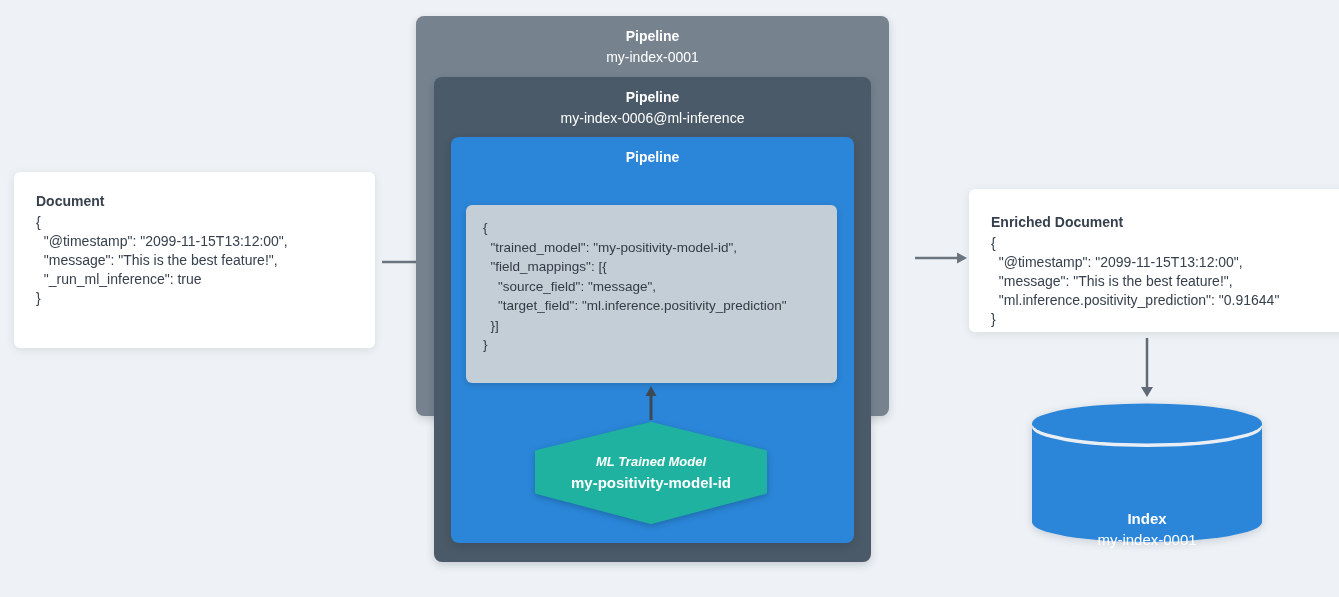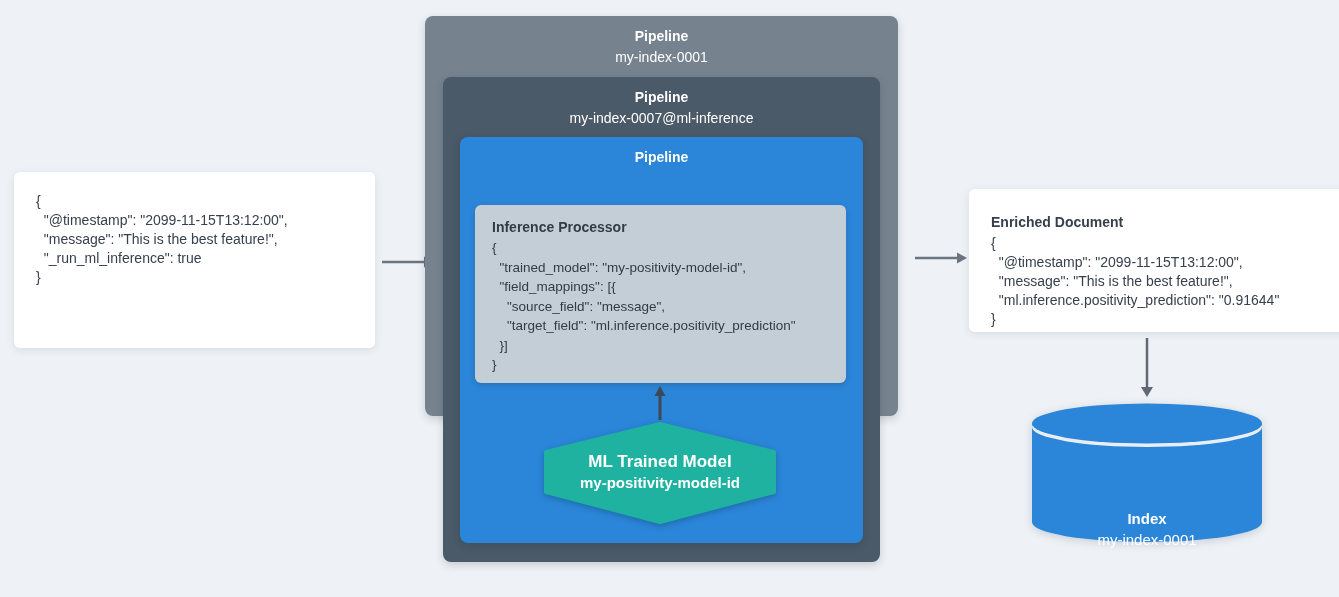--- a/index.html
+++ b/index.html
@@ -44,21 +44,21 @@
     box-sizing:border-box;
     box-shadow:0 3px 8px rgba(20,30,40,0.18);
   }
   .pipe-head{
     text-align:center;
     color:#ffffff;
     padding-top:11px;
   }
   .pipe-label{font-weight:bold;font-size:14px;line-height:18px;}
   .pipe-name{font-size:14px;line-height:18px;margin-top:3px;}
-  #outer-box{left:425px;top:16px;width:473px;height:400px;background:#76838f;}
+  #outer-box{left:416px;top:16px;width:473px;height:400px;background:#76838f;}
   #mid-box{left:18px;top:61px;width:437px;height:485px;background:#4a5a68;}
   #inner-box{left:17px;top:60px;width:403px;height:406px;background:#2b86d9;}
 
   
   #proc-box{
     position:absolute;
     left:15px;top:68px;width:371px;height:178px;
     background:#c3ced6;
     border-radius:6px;
     box-sizing:border-box;
@@ -73,41 +73,42 @@
   #hexagon-wrap{
     position:absolute;
     left:84px;top:285px;width:232px;height:102px;
   }
   #hexagon-wrap svg{position:absolute;left:0;top:0;}
   .hex-text{
     position:absolute;left:0;top:0;width:100%;height:100%;
     display:flex;flex-direction:column;align-items:center;justify-content:center;
     color:#ffffff;text-align:center;
   }
-  .hex-title{font-weight:bold;font-size:17px;line-height:20px;}
+  .hex-title{font-weight:bold;font-size:13px;line-height:20px;font-style:italic;}
   .hex-name{font-size:15px;line-height:22px;font-weight:bold;}
 
   
   .arrow-svg{position:absolute;overflow:visible;}
 
   
   #cylinder-wrap{position:absolute;left:1032px;top:398px;width:230px;height:152px;}
   .cyl-text{
     position:absolute;left:0;top:66px;width:100%;
     text-align:center;color:#ffffff;
   }
   .cyl-title{font-weight:bold;font-size:15px;line-height:21px;margin-top:44px;}
   .cyl-name{font-size:15px;line-height:22px;}
 </style>
 </head>
 <body>
 
 <div class="canvas">
 
   <div class="card" id="doc-card">
+    <div class="card-title">Document</div>
     <div class="code">
       <div class="line">{</div>
       <div class="line">  "@timestamp": "2099-11-15T13:12:00",</div>
       <div class="line">  "message": "This is the best feature!",</div>
       <div class="line">  "_run_ml_inference": true</div>
       <div class="line">}</div>
     </div>
   </div>
 
   <svg class="arrow-svg" style="left:380px;top:253px;" width="56" height="18" viewBox="0 0 56 18">
@@ -117,30 +118,29 @@
 
   <div class="pipe-box" id="outer-box">
     <div class="pipe-head">
       <div class="pipe-label">Pipeline</div>
       <div class="pipe-name">my-index-0001</div>
     </div>
 
     <div class="pipe-box" id="mid-box">
       <div class="pipe-head">
         <div class="pipe-label">Pipeline</div>
-        <div class="pipe-name">my-index-0007@ml-inference</div>
+        <div class="pipe-name">my-index-0006@ml-inference</div>
       </div>
 
       <div class="pipe-box" id="inner-box">
         <div class="pipe-head">
           <div class="pipe-label">Pipeline</div>
         </div>
 
         <div id="proc-box">
-          <div class="card-title">Inference Processor</div>
           <div class="code">
             <div class="line">{</div>
             <div class="line">  "trained_model": "my-positivity-model-id",</div>
             <div class="line">  "field_mappings": [{</div>
             <div class="line">    "source_field": "message",</div>
             <div class="line">    "target_field": "ml.inference.positivity_prediction"</div>
             <div class="line">  }]</div>
             <div class="line">}</div>
           </div>
         </div>

